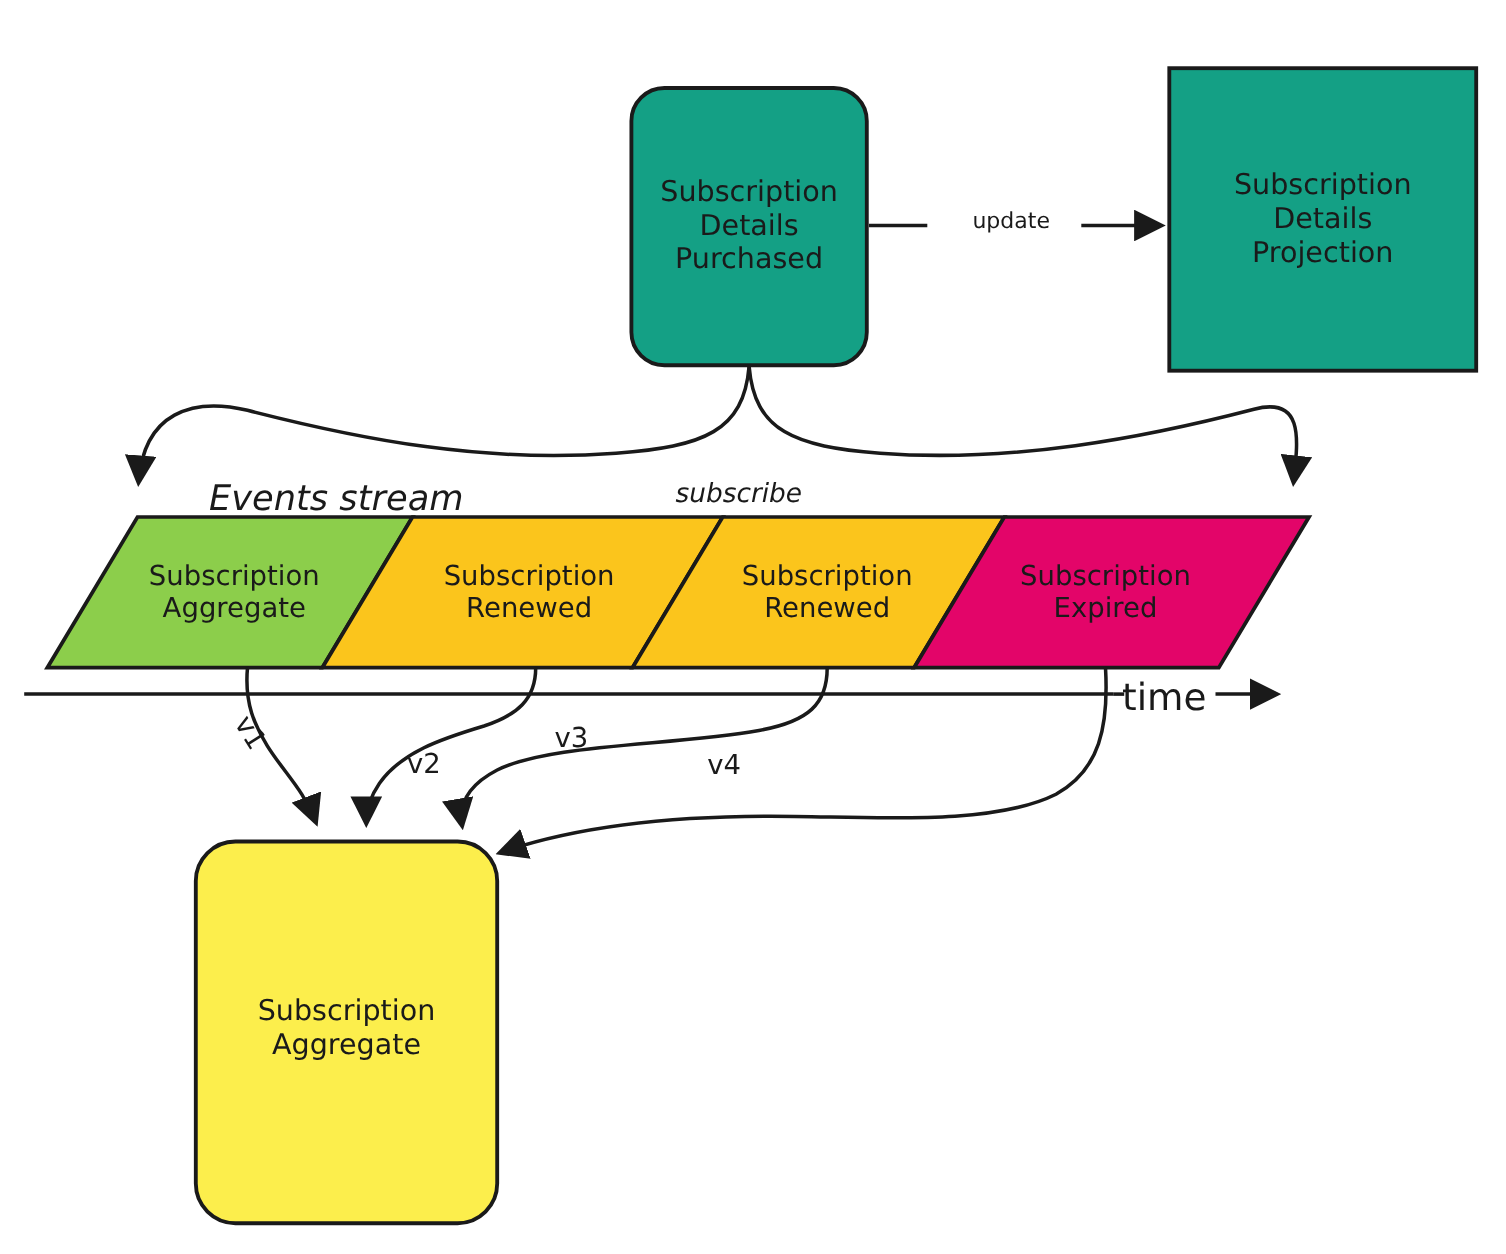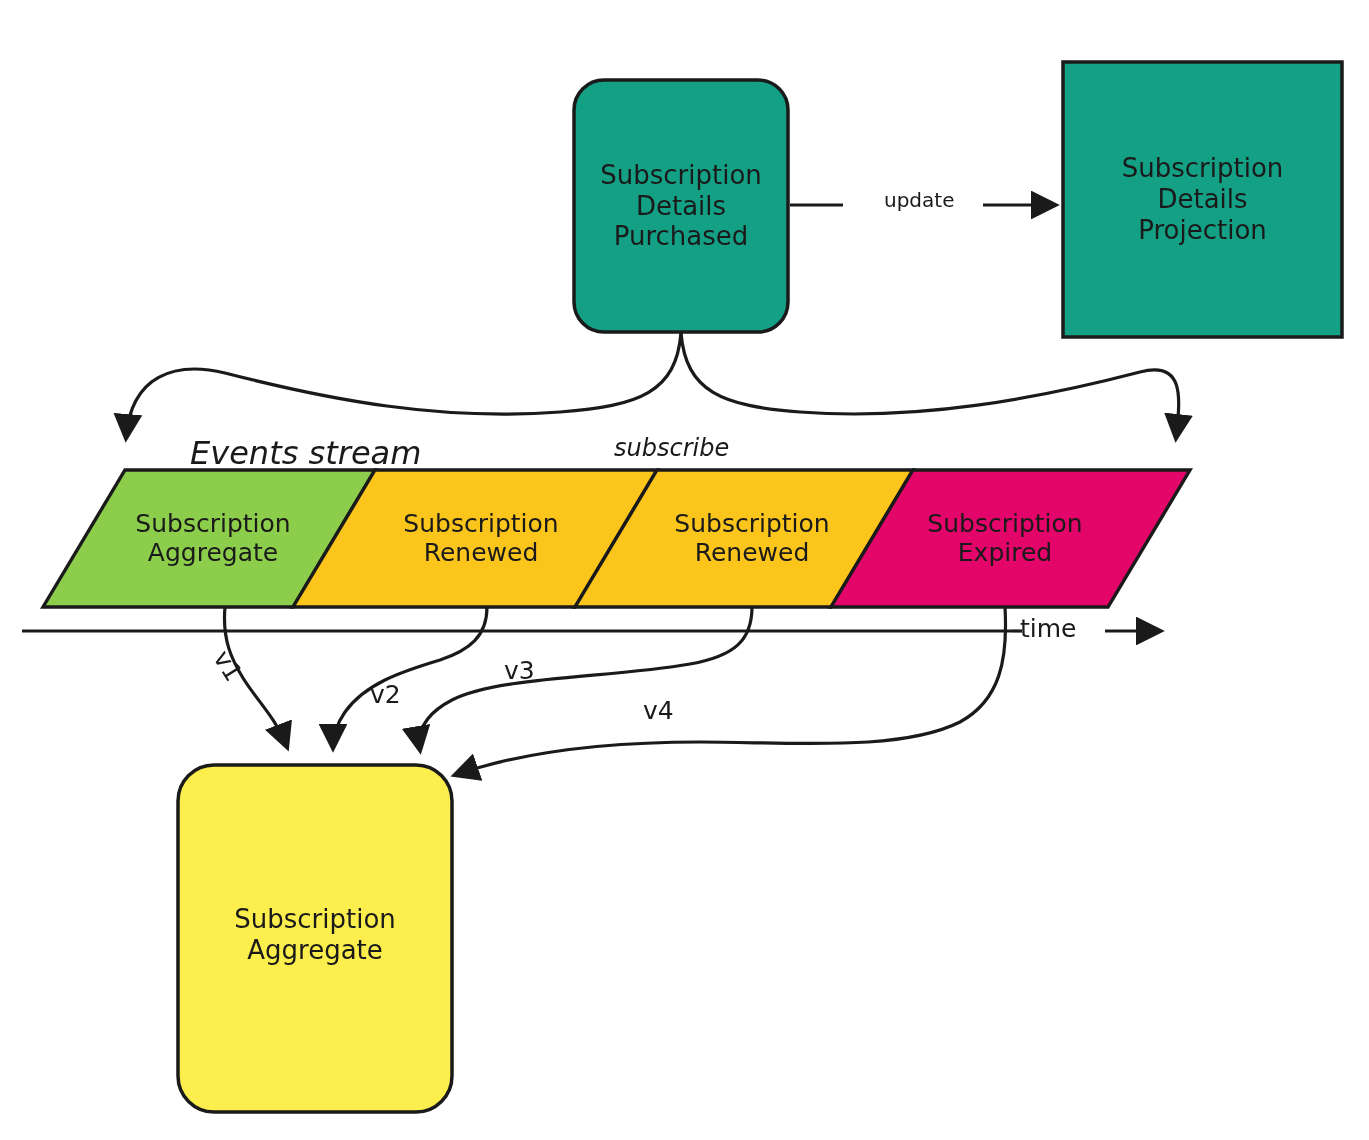--- a/index.html
+++ b/index.html
@@ -135,25 +135,25 @@
   <div class="node-label lbl-25" style="left:642px; top:488px; width:220px; height:100px;">
     <span>Subscription</span>
     <span>Renewed</span>
   </div>
 
   <div class="node-label lbl-25" style="left:895px; top:488px; width:220px; height:100px;">
     <span>Subscription</span>
     <span>Expired</span>
   </div>
 
-  <div class="edge-label" style="left:1020px; top:614px; font-size:25px;">time</div>
+  <div class="edge-label" style="left:1020px; top:614px; font-size:34px;">time</div>
 
   <div class="ver-label rot-v1" style="left:232px; top:645px;">v1</div>
   <div class="ver-label" style="left:370px; top:680px;">v2</div>
   <div class="ver-label" style="left:504px; top:656px;">v3</div>
-  <div class="ver-label" style="left:643px; top:696px;">v4</div>
+  <div class="ver-label" style="left:643px; top:681px;">v4</div>
 
   <div class="node-label lbl-26" style="left:178px; top:880px; width:274px; height:110px;">
     <span>Subscription</span>
     <span>Aggregate</span>
   </div>
 
 </div>
 
 </body></html>

